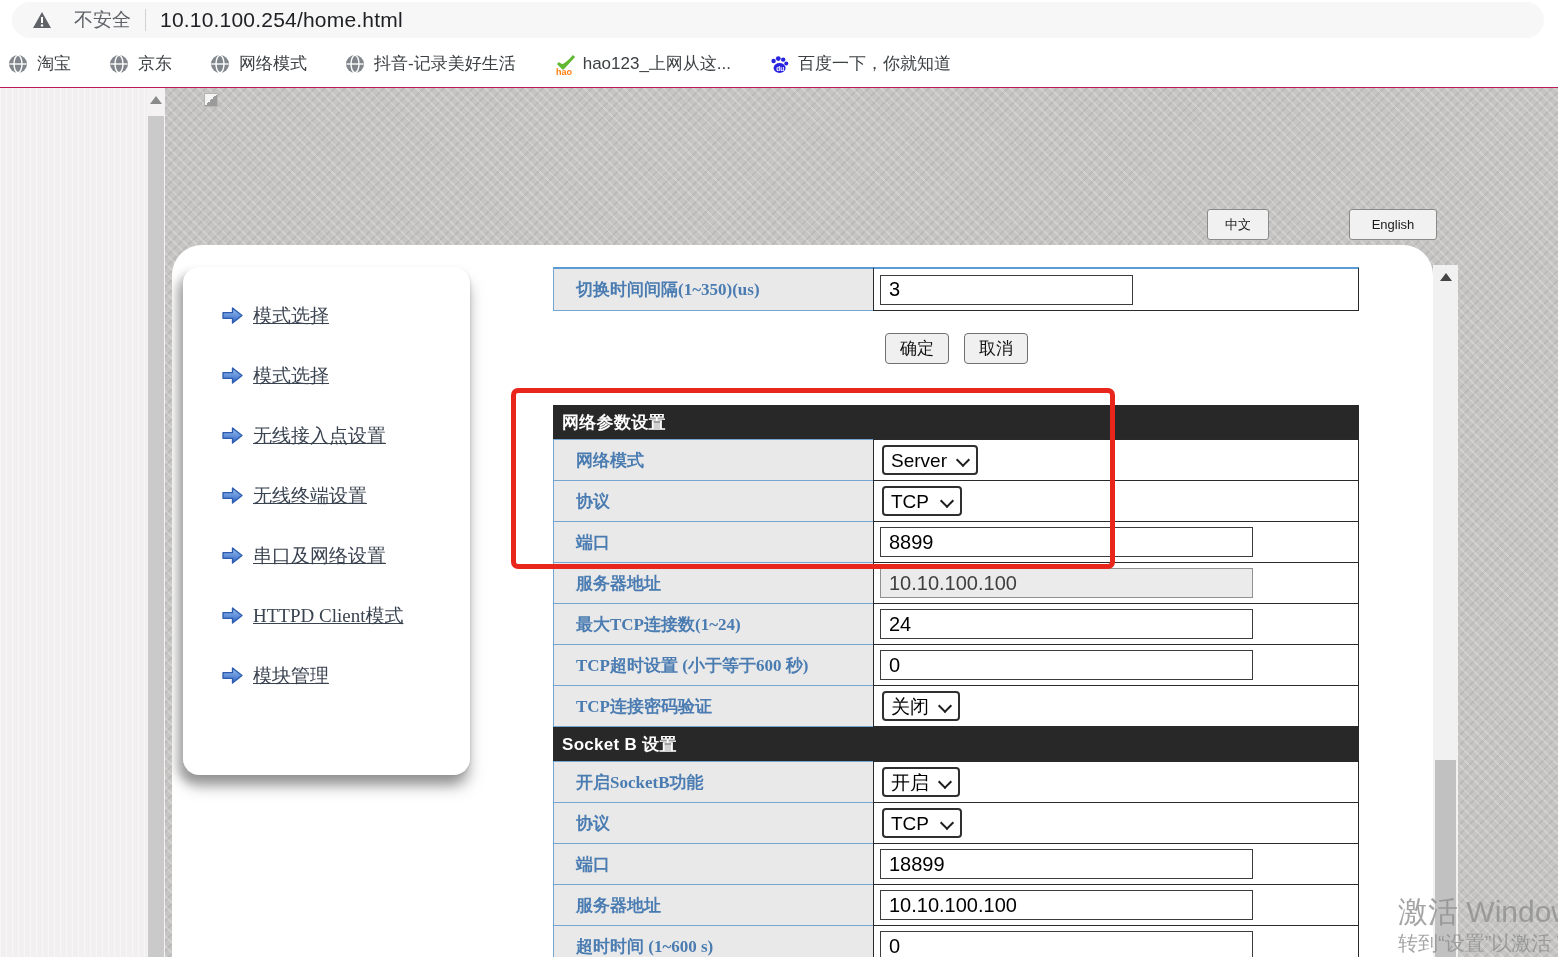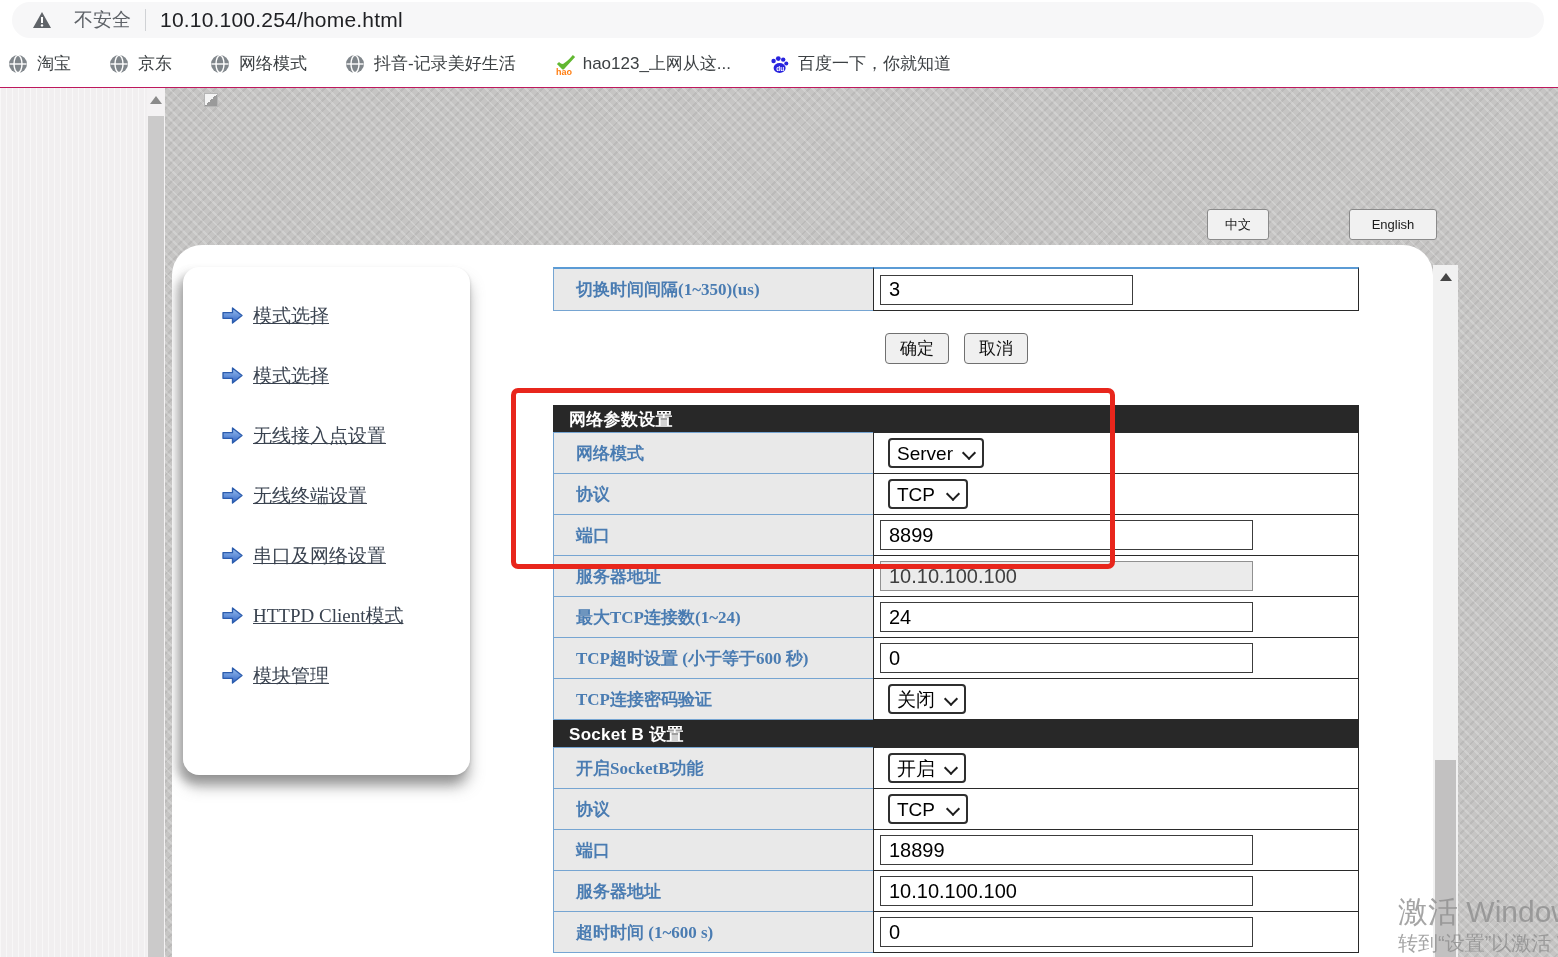--- a/index.html
+++ b/index.html
@@ -61,28 +61,28 @@
   .t2{top:160px;}
   .trow{display:flex;margin-top:-1px;height:42px;}
   .t1 .trow{height:44px;margin-top:0;}
   .lcell{width:321px;flex:0 0 321px;background:#e9e9e9;border:1px solid #76a5d2;box-sizing:border-box;
     display:flex;align-items:center;padding-left:22px;}
   .lcell span{font-family:"Liberation Serif","DejaVu Serif",serif;font-weight:bold;font-size:17px;color:#4a7cb2;}
   .vcell{flex:1;background:#fff;border:1px solid #2a2a2a;margin-left:-1px;box-sizing:border-box;
     display:flex;align-items:center;}
   .t1 .lcell{border-top:2px solid #5b9bd5;}
   .t1 .vcell{border-top:2px solid #5b9bd5;}
-  .thead{height:28px;background:#282828;color:#fff;display:flex;align-items:center;padding-left:16px;
+  .thead{height:35px;background:#282828;color:#fff;display:flex;align-items:center;padding-left:9px;
     font-size:17px;font-weight:bold;letter-spacing:.3px;}
   .tin{height:30px;border:1.5px solid #3c3c3c;background:#fff;font-size:20px;color:#000;
     padding:0 8px;margin-left:6px;box-sizing:border-box;font-family:"Liberation Sans",sans-serif;}
   .tin.w-small{width:253px;}
   .tin.w-big{width:373px;}
   .tin:disabled{background:#ebebeb;border-color:#909090;color:#3f3f3f;}
-  .selwrap{position:relative;display:inline-block;margin-left:14px;}
+  .selwrap{position:relative;display:inline-block;margin-left:8px;}
   select.sel{appearance:none;-webkit-appearance:none;-moz-appearance:none;height:30px;border:2px solid #2f2f2f;
     border-radius:4px;background:#fff;font-size:19px;color:#000;padding:0 26px 0 7px;box-sizing:border-box;
     font-family:"Liberation Sans","DejaVu Sans",sans-serif;}
   .chev{position:absolute;right:10px;top:10px;width:8px;height:8px;border-right:2px solid #1d1d1d;
     border-bottom:2px solid #1d1d1d;transform:rotate(45deg);pointer-events:none;}
   
   .form-btn{position:absolute;top:88px;width:64px;height:31px;background:#f0f0f0;border:1.6px solid #707070;
     border-radius:4px;font-size:17px;color:#111;display:flex;align-items:center;justify-content:center;
     cursor:pointer;box-sizing:border-box;}
   .btn-ok{left:713px;}

